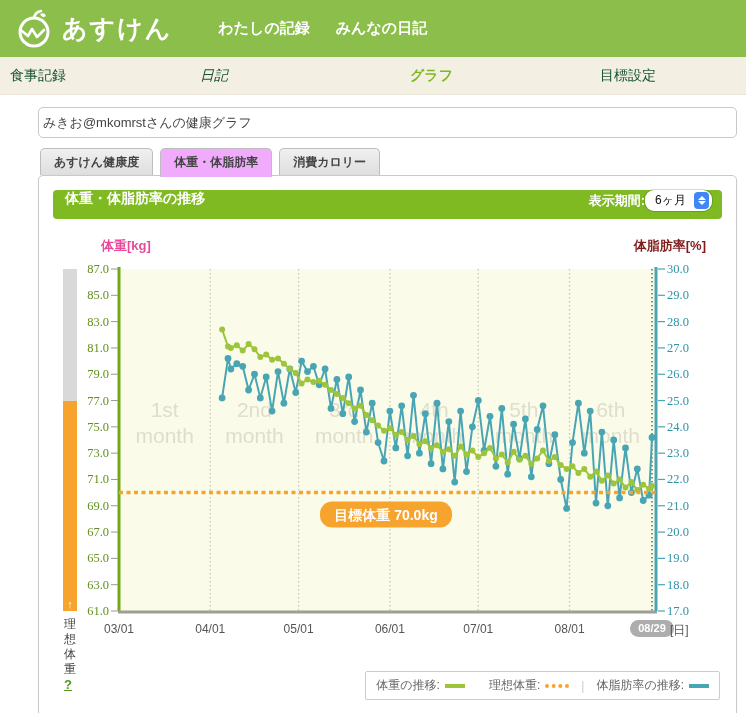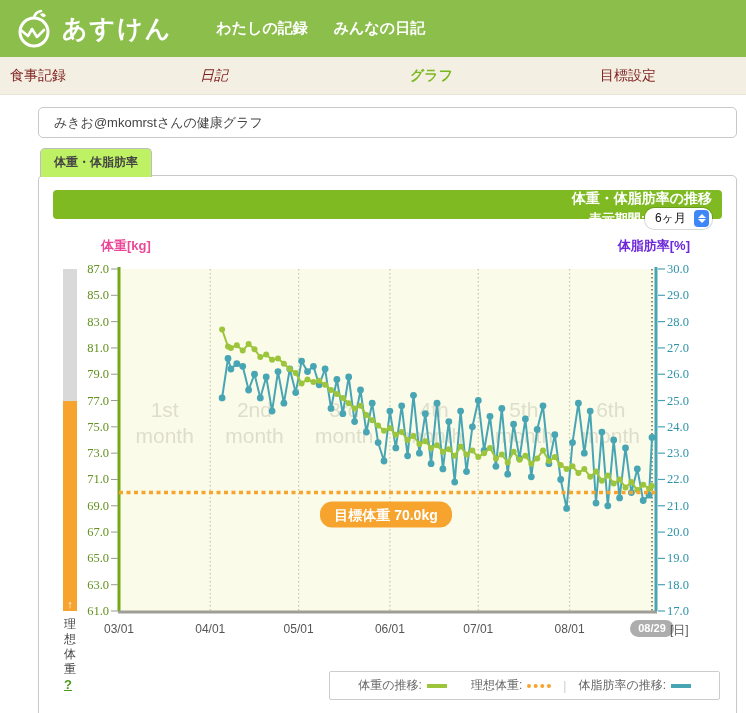--- a/index.html
+++ b/index.html
@@ -15,66 +15,65 @@
   *{box-sizing:border-box;margin:0;padding:0;}
   html,body{background:#fff;}
   body{
     width:746px;
     font-family:"Liberation Sans", sans-serif;
     color:#333;
   }
   
   .app-header{
     height:57px;background:var(--header-green);
-    display:flex;align-items:center;padding:0 14px;gap:44px;
+    display:flex;align-items:center;padding:0 14px;gap:28px;
   }
   .brand{display:flex;align-items:center;gap:8px;cursor:pointer;}
   .brand svg{display:block;}
   .brand-name{color:#fff;font-size:25px;font-weight:bold;letter-spacing:2px;}
-  .top-nav{display:flex;gap:26px;}
+  .top-nav{display:flex;gap:26px;margin-left:18px;}
   .top-nav a{color:#fff;font-size:15px;font-weight:bold;text-decoration:none;cursor:pointer;}
   
   .sub-nav{
     height:38px;background:var(--cream);
     display:flex;align-items:center;
     border-bottom:1px solid #E8E4D6;
   }
-  .sub-nav a{font-size:14px;color:#7f1d1d;text-decoration:none;cursor:pointer;position:absolute;}
+  .sub-nav a{font-size:14px;color:#14532d;text-decoration:none;cursor:pointer;position:absolute;}
   .sub-nav{position:relative;}
   .sub-nav a:nth-child(1){left:10px;}
   .sub-nav a:nth-child(2){left:200px;font-style:italic;}
   .sub-nav a:nth-child(3){left:410px;}
   .sub-nav a:nth-child(4){left:600px;}
   .sub-nav a.active{color:var(--accent-green);font-weight:bold;}
   
   .title-box{
     margin:12px 9px 10px 38px;width:699px;height:31px;
     border:1px solid #C9C9C9;border-radius:5px;
-    display:flex;align-items:center;padding-left:15px;
+    display:flex;align-items:center;padding-left:4px;
     font-size:13px;color:#444;background:#fff;
   }
   
   .tabs{display:flex;gap:7px;margin-left:40px;position:relative;z-index:2;}
   .tab{
     padding:5px 13px 4px;font-size:12px;font-weight:600;color:#444;
     border:1px solid #BDBDBD;border-bottom:none;border-radius:5px 5px 0 0;
     background:linear-gradient(#F0F0F0,#DEDEDE);cursor:pointer;
   }
-  .tab.active{background:#bef264;padding-bottom:6px;margin-bottom:-2px;}
+  .tab.active{background:#f0abfc;padding-bottom:6px;margin-bottom:-2px;}
   
   .panel{
     margin-left:38px;width:699px;border:1px solid #C9C9C9;border-radius:5px;
     background:#fff;padding:14px 14px 16px;position:relative;z-index:1;
     box-shadow:0 1px 2px rgba(0,0,0,.06);
   }
   .section-bar{
     height:29px;background:var(--bar-green);border-radius:4px;
-    display:flex;align-items:flex-end;justify-content:space-between;
+    display:flex;align-items:flex-start;justify-content:space-between;
     padding:0 10px 0 12px;
-    flex-direction:column;
   }
   .section-title{color:#fff;font-size:14px;font-weight:bold;}
   .period{display:flex;align-items:center;gap:0;}
   .period-label{color:#fff;font-size:13px;font-weight:bold;}
   .select{
     display:inline-flex;align-items:center;gap:8px;background:#fff;
     border-radius:9px;padding:2px 3px 2px 10px;cursor:pointer;
     box-shadow:0 0 0 1px rgba(0,0,0,.15);
   }
   .select-value{font-size:12px;color:#111;}
@@ -82,42 +81,42 @@
     width:15px;height:17px;background:#3F86F7;border-radius:4px;
     display:flex;flex-direction:column;align-items:center;justify-content:center;gap:1px;
   }
   .stepper b{display:block;width:0;height:0;border-left:4px solid transparent;border-right:4px solid transparent;}
   .stepper b.up{border-bottom:4px solid #fff;}
   .stepper b.down{border-top:4px solid #fff;}
   
   .chart-wrap{position:relative;margin-top:16px;height:482px;}
   .axis-title{position:absolute;top:2px;font-size:13px;font-weight:bold;}
   .axis-title.left{left:48px;color:#ec4899;}
-  .axis-title.right{right:32px;color:#6d28d9;}
+  .axis-title.right{right:16px;color:#7f1d1d;}
   #chart-svg{position:absolute;left:0;top:22px;display:block;}
   .gauge{position:absolute;left:10px;top:34px;width:14px;height:342px;}
   .gauge .grey{background:#D9D9D9;width:100%;}
   .gauge .orange{background:var(--orange);width:100%;position:relative;}
   .gauge .arrow{
     position:absolute;bottom:1px;left:0;width:100%;text-align:center;
     color:#fff;font-size:11px;font-weight:bold;line-height:1;
   }
   .gauge-label{
     position:absolute;left:7px;top:382px;width:20px;text-align:center;
     font-size:12px;color:#444;line-height:1.25;word-break:break-all;
   }
   .help-link{
     position:absolute;left:11px;top:442px;font-size:13px;font-weight:bold;
     color:#4D9B1E;text-decoration:underline;cursor:pointer;
   }
   .legend{
     position:absolute;right:2px;top:436px;
     display:flex;align-items:center;gap:0;
     border:1px solid #CCC;background:#fff;border-radius:2px;
-    padding:5px 28px;font-size:12px;color:#666;
+    padding:5px 10px;font-size:12px;color:#666;
   }
   .legend .item{display:flex;align-items:center;gap:5px;}
   .legend .sep{color:#CCC;margin:0 12px;}
   .legend .gap{width:24px;}
   .sw{display:inline-block;width:20px;height:0;}
   .sw.solid-w{border-top:4px solid var(--weight-green);}
   .sw.dotted-t{border-top:4px dotted var(--orange);width:24px;}
   .sw.solid-f{border-top:4px solid var(--fat-teal);}
   
   text.yl{font-family:"Liberation Serif",serif;font-size:12.5px;fill:#62911F;text-anchor:end;}
@@ -152,21 +151,23 @@
 <div class="sub-nav">
   <a>食事記録</a>
   <a>日記</a>
   <a class="active">グラフ</a>
   <a>目標設定</a>
 </div>
 
 <div class="title-box">みきお@mkomrstさんの健康グラフ</div>
 
 <div class="tabs">
+  <div class="tab">あすけん健康度</div>
   <div class="tab active">体重・体脂肪率</div>
+  <div class="tab">消費カロリー</div>
 </div>
 
 <div class="panel">
   <div class="section-bar">
     <span class="section-title">体重・体脂肪率の推移</span>
     <span class="period">
       <span class="period-label">表示期間:</span>
       <span class="select">
         <span class="select-value">6ヶ月</span>
         <span class="stepper">

